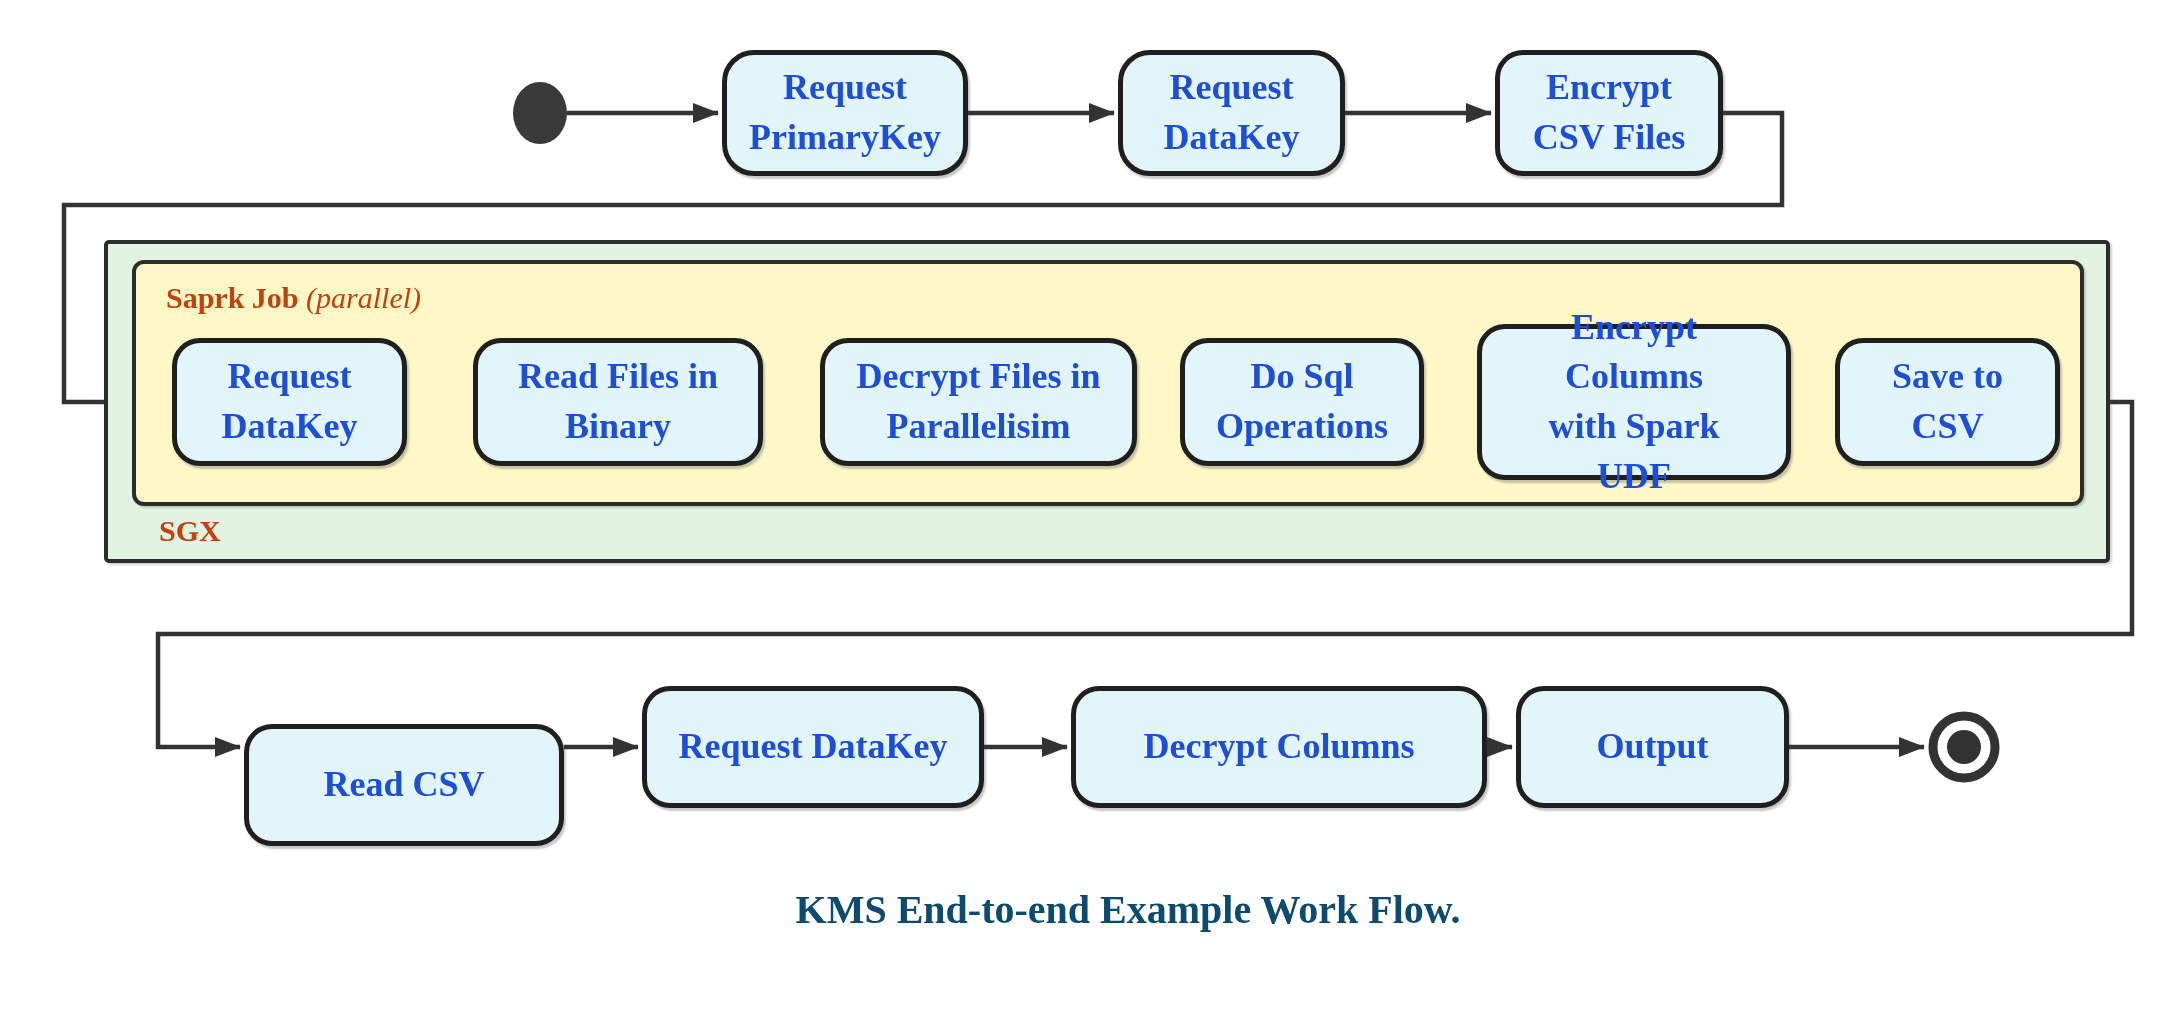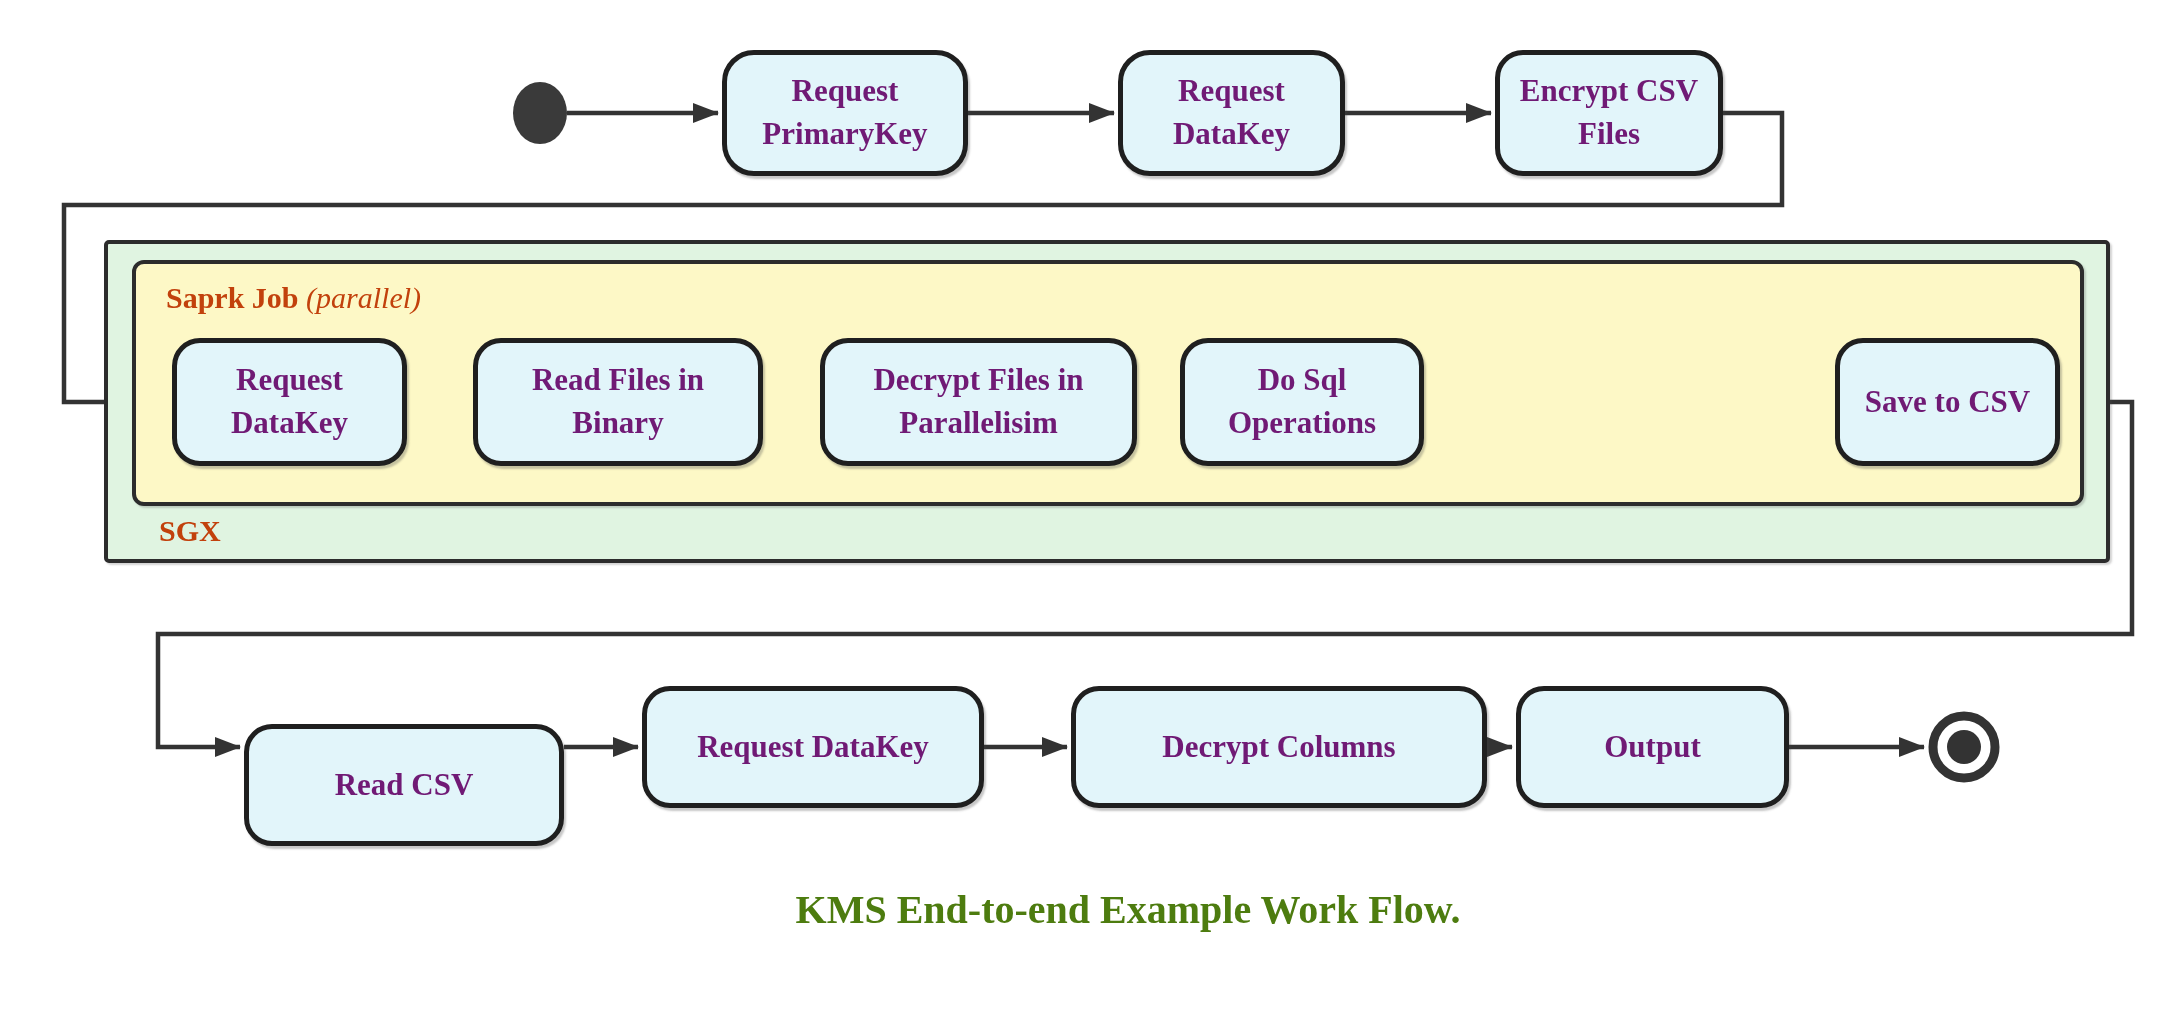--- a/index.html
+++ b/index.html
@@ -35,31 +35,31 @@
   .sgx-label{left:159px;top:514px;}
   .qualifier{font-weight:normal;font-style:italic;}
   .node{
     position:absolute;
     background:#e2f5fa;
     border:5px solid #1f1f1f;
     border-radius:28px;
     box-sizing:border-box;
     display:flex;align-items:center;justify-content:center;
     text-align:center;
-    font-size:31px;font-weight:bold;color:#701a75;
+    font-size:36px;font-weight:bold;color:#1d4ed8;
     line-height:1.38;
     box-shadow:2px 3px 2px rgba(70,70,70,.30);
     padding:0 18px;
   }
   .node.narrowtext{padding:0 58px;}
   .caption{
     position:absolute;
     left:728px;top:886px;width:800px;
     text-align:center;
-    font-size:40px;font-weight:bold;color:#4d7c0f;
+    font-size:40px;font-weight:bold;color:#0c4a6e;
     white-space:nowrap;
   }
 </style>
 </head>
 <body>
 
 <div id="stage">
 
   <svg id="edges" viewBox="0 0 2179 1036" xmlns="http://www.w3.org/2000/svg">
     <defs>
@@ -120,20 +120,23 @@
   </div>
   <div class="node" style="left:473px;top:338px;width:290px;height:128px;">
     <span>Read Files in Binary</span>
   </div>
   <div class="node" style="left:1180px;top:338px;width:244px;height:128px;">
     <span>Do Sql Operations</span>
   </div>
   <div class="node" style="left:820px;top:338px;width:317px;height:128px;">
     <span>Decrypt Files in Parallelisim</span>
   </div>
+  <div class="node narrowtext" style="left:1477px;top:324px;width:314px;height:156px;">
+    <span>Encrypt Columns with Spark UDF</span>
+  </div>
   <div class="node" style="left:1835px;top:338px;width:225px;height:128px;">
     <span>Save to CSV</span>
   </div>
 
   <div class="node" style="left:244px;top:686px;width:320px;height:122px;margin-top:38px;">
     <span>Read CSV</span>
   </div>
   <div class="node" style="left:642px;top:686px;width:342px;height:122px;">
     <span>Request DataKey</span>
   </div>

